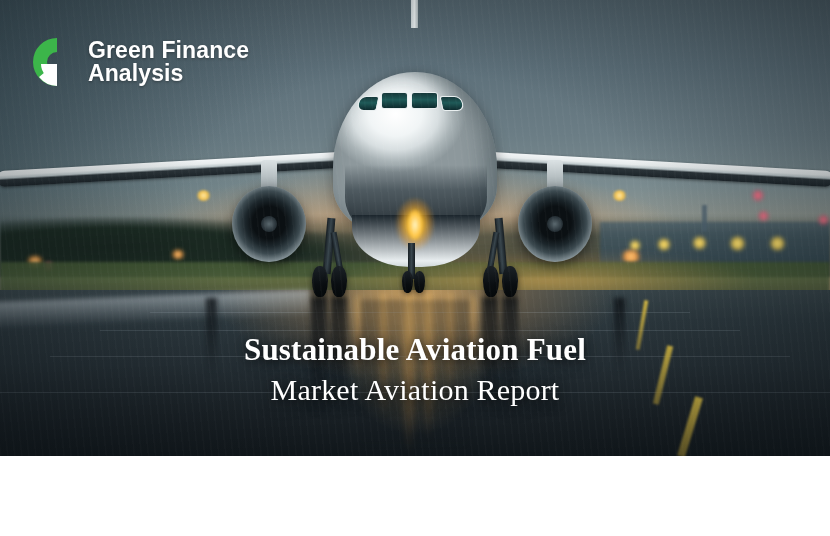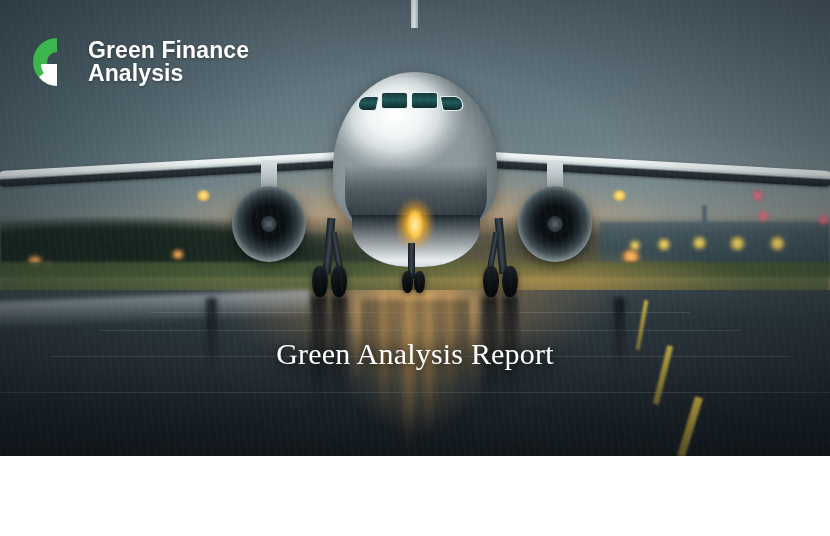--- a/index.html
+++ b/index.html
@@ -397,21 +397,22 @@
           <path d="M8 28 A16 16 0 0 0 24 44 L24 28 Z" fill="#ffffff"></path>
         </svg>
       </span>
       <span class="logo-text">
         <span class="logo-line">Green Finance</span>
         <span class="logo-line">Analysis</span>
       </span>
     </div>
 
     <div class="cover-title">
-      <span class="title-line2">Green Analysis Report</span>
+      <span class="title-line1">Sustainable Aviation Fuel</span>
+      <span class="title-line2">Market Aviation Report</span>
     </div>
   </div>
 
   <div class="footer">
 
     
 
     
 
     

